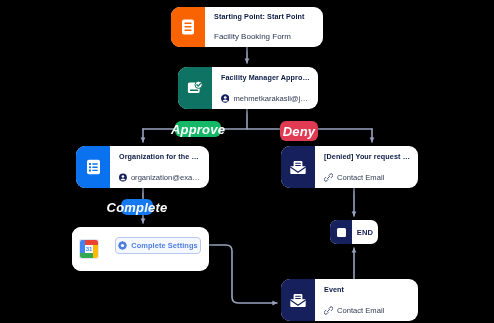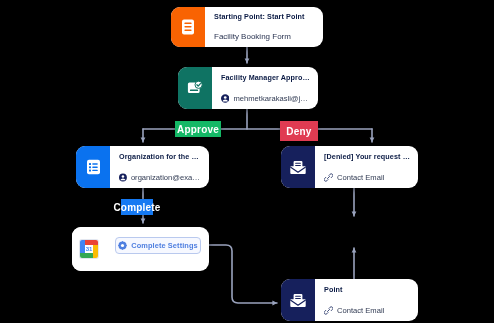--- a/index.html
+++ b/index.html
@@ -131,27 +131,28 @@
     color: #16205c;
     letter-spacing: 0.2px;
   }
 
   
   .pill {
     position: absolute;
     display: flex;
     align-items: center;
     justify-content: center;
-    border-radius: 0;
-    font-size: 10px;
+    border-radius: 6px;
+    font-size: 13px;
     font-weight: bold;
     color: #ffffff;
     letter-spacing: 0.2px;
     z-index: 6;
     box-shadow: 0 1px 3px rgba(0,0,0,0.4);
+    font-style: italic;
   }
   #pill-approve { left: 175px; top: 121px; width: 46px; height: 16px; background: #14b866; }
   #pill-deny    { left: 280px; top: 121px; width: 38px; height: 20px; background: #e03b52; }
   #pill-complete{ left: 121px; top: 199px; width: 32px; height: 16px; background: #1579f2; }
 
   
   .settings-btn {
     display: flex;
     align-items: center;
     justify-content: center;
@@ -329,33 +330,39 @@
           <rect x="5.3" y="0.3" width="1.4" height="2.2" fill="#4f7fe0"></rect>
           <rect x="5.3" y="9.5" width="1.4" height="2.2" fill="#4f7fe0"></rect>
           <rect x="0.3" y="5.3" width="2.2" height="1.4" fill="#4f7fe0"></rect>
           <rect x="9.5" y="5.3" width="2.2" height="1.4" fill="#4f7fe0"></rect>
         </svg>
         <span>Complete Settings</span>
       </div>
     </div>
   </div>
 
+  <div id="node-end">
+    <div class="end-icon">
+      <div class="end-square"></div>
+    </div>
+    <div class="end-label">END</div>
+  </div>
 
   <div class="node" id="node-email">
     <div class="node-icon">
       <svg width="16" height="15" viewBox="0 0 16 15" xmlns="http://www.w3.org/2000/svg">
         <rect x="3.6" y="1" width="8.8" height="7.4" rx="1" fill="#ffffff"></rect>
         <rect x="5.1" y="2.8" width="5.8" height="1" rx="0.5" fill="#16205c"></rect>
         <rect x="5.1" y="5" width="5.8" height="1" rx="0.5" fill="#16205c"></rect>
         <path d="M1.2,6.2 h13.6 a0.9,0.9 0 0 1 0.9,0.9 v6 a0.9,0.9 0 0 1 -0.9,0.9 h-13.6 a0.9,0.9 0 0 1 -0.9,-0.9 v-6 a0.9,0.9 0 0 1 0.9,-0.9 z" fill="#ffffff"></path>
         <path d="M0.3,7.0 L8,12.2 L15.7,7.0" fill="none" stroke="#16205c" stroke-width="1.3" stroke-linejoin="round"></path>
       </svg>
     </div>
     <div class="node-body">
-      <div class="node-title">Point</div>
+      <div class="node-title">Event</div>
       <div class="node-sub">
         <svg width="9" height="9" viewBox="0 0 12 12" xmlns="http://www.w3.org/2000/svg">
           <path d="M4.6,7.4 L7.4,4.6" stroke="#2b3a6b" stroke-width="1.2" stroke-linecap="round"></path>
           <path d="M6.6,3.2 L8.1,1.7 a2.1,2.1 0 0 1 3,3 L9.6,6.2" fill="none" stroke="#2b3a6b" stroke-width="1.2" stroke-linecap="round"></path>
           <path d="M5.4,8.8 L3.9,10.3 a2.1,2.1 0 0 1 -3,-3 L2.4,5.8" fill="none" stroke="#2b3a6b" stroke-width="1.2" stroke-linecap="round"></path>
         </svg>
         <span class="txt">Contact Email</span>
       </div>
     </div>
   </div>

